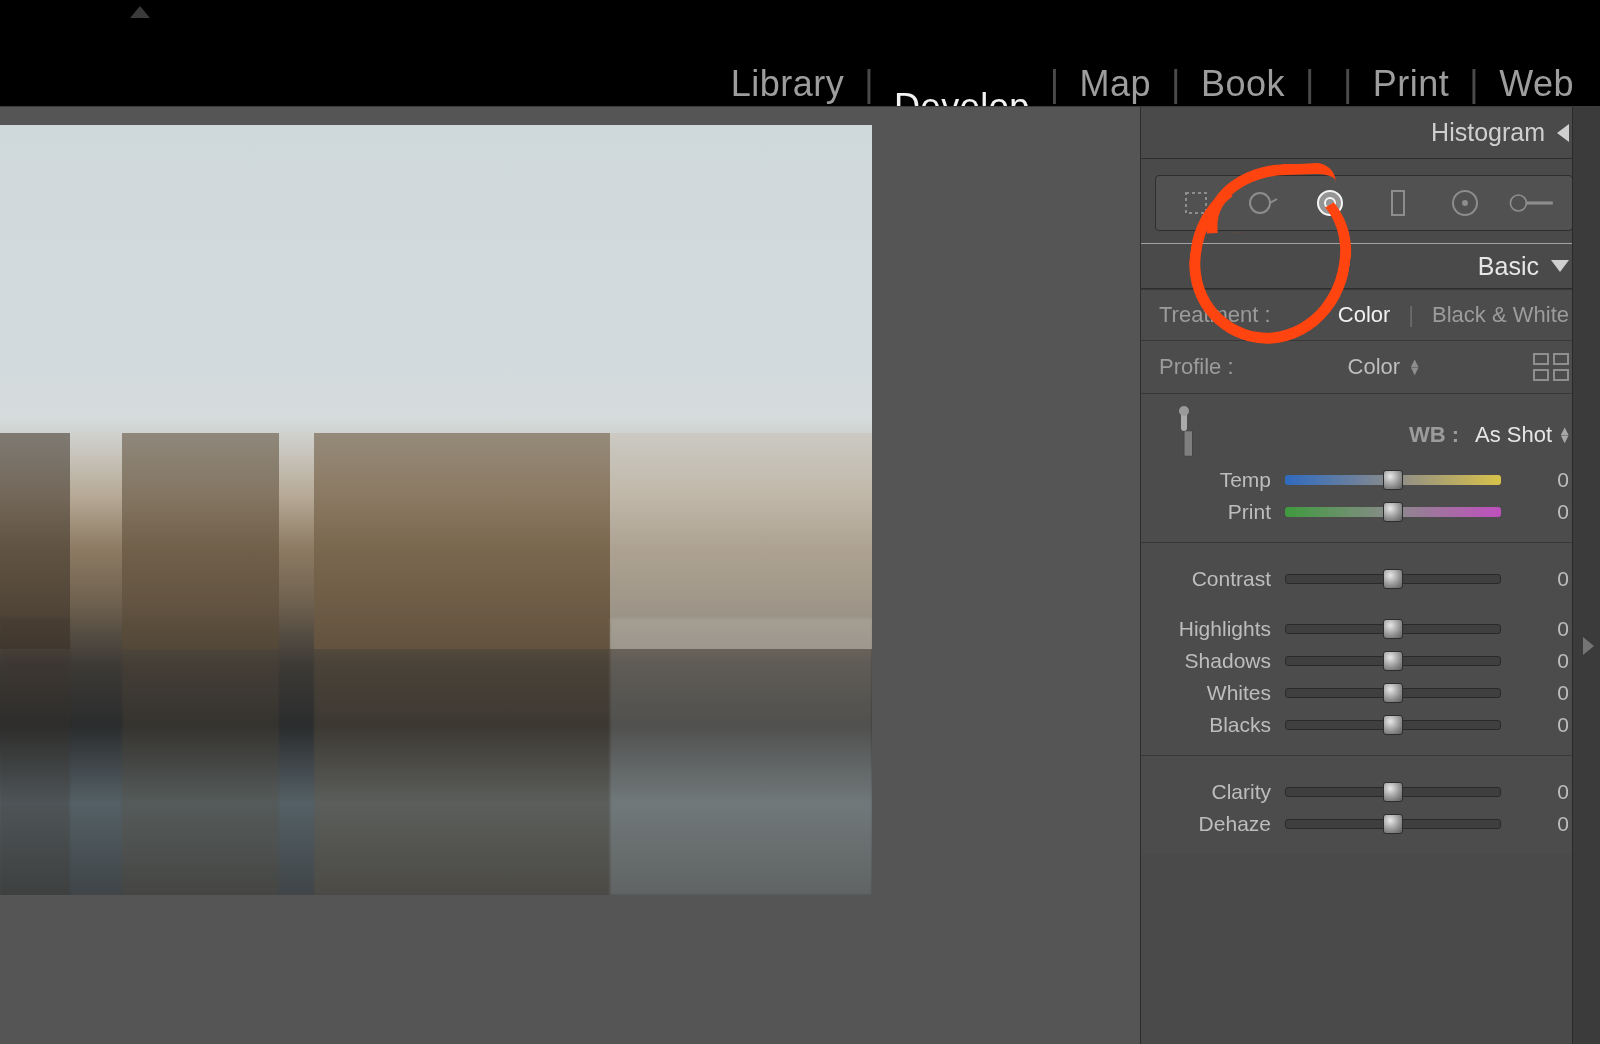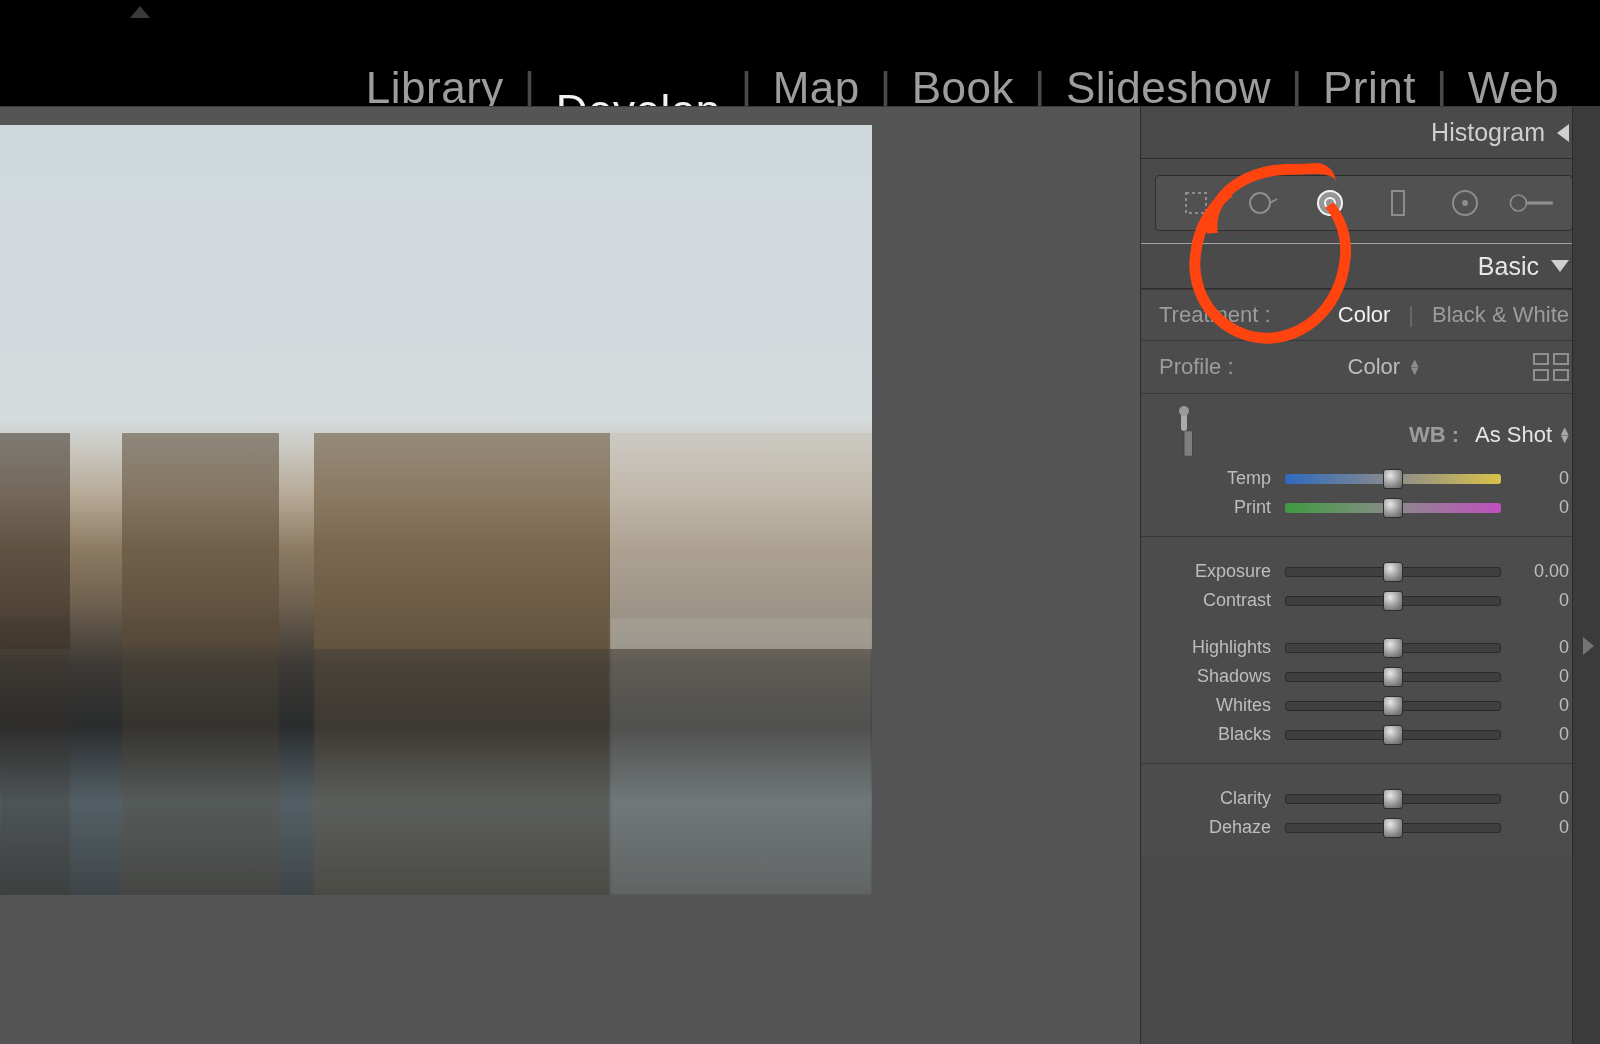--- a/index.html
+++ b/index.html
@@ -13,23 +13,23 @@
   
   .topbar { height:106px; background:#000; position:relative; }
   .caret-up {
     position:absolute; left:130px; top:6px;
     width:0; height:0;
     border-left:10px solid transparent;
     border-right:10px solid transparent;
     border-bottom:12px solid #3a3a3a;
   }
   .modules {
-    position:absolute; right:35px; top:40px;
+    position:absolute; right:20px; top:40px;
     display:flex; align-items:center; gap:0;
-    font-size:44px; font-weight:300;
+    font-size:36px; font-weight:300;
     letter-spacing:.5px;
     color:#9d9d9d;
   }
   .modules .mod { padding:0 6px; cursor:pointer; }
   .modules .active { color:#f2f2f2; font-weight:500;margin-top:46px; }
   .modules .sep { color:#4a4a4a; padding:0 14px; font-weight:200; }
 
   
   .workspace {
     position:absolute; left:0; top:106px; right:0; bottom:0;
@@ -192,21 +192,21 @@
   .wb-row .lbl { color:#9c9c9c; margin-left:auto;font-weight:bold; }
   .wb-row .value { color:#e5e5e5; display:flex; align-items:center; gap:6px; }
   .wb-row .value .updown{ color:#a8a8a8;}
 
   
   .slider-row {
     display:grid;
     grid-template-columns:112px 1fr 54px;
     align-items:center;
     gap:14px;
-    font-size:18px;
+    font-size:21px;
     margin-top:8px;
   }
   .slider-row .sl-label { text-align:right; color:#bdbdbd; }
   .slider-row .sl-value { text-align:right; color:#bdbdbd; }
   .track {
     position:relative; height:10px;
     background:#3f3f3f; border:1px solid #2a2a2a; border-radius:3px;
   }
   .track.temp {
     background:linear-gradient(90deg,#2f6abf,#8b8b8b 50%,#d9c24a);
@@ -265,21 +265,20 @@
   <div class="caret-up"></div>
   <div class="modules">
     <span class="mod">Library</span>
     <span class="sep">|</span>
     <span class="mod active">Develop</span>
     <span class="sep">|</span>
     <span class="mod">Map</span>
     <span class="sep">|</span>
     <span class="mod">Book</span>
     <span class="sep">|</span>
-    <span class="mod">Slideshow</span>
     <span class="sep">|</span>
     <span class="mod">Print</span>
     <span class="sep">|</span>
     <span class="mod">Web</span>
   </div>
 </div>
 
 <div class="workspace">
 
   <div class="viewer">
@@ -395,27 +394,20 @@
           <div class="track tint">
             <div class="thumb" style="left:50%"></div>
           </div>
           <span class="sl-value">0</span>
         </div>
       </div>
 
       <div class="section">
 
         <div class="slider-row">
-          <span class="sl-label">Exposure</span>
-          <div class="track">
-              <div class="thumb" style="left:50%"></div>
-            </div>
-          <span class="sl-value">0.00</span>
-        </div>
-        <div class="slider-row">
           <span class="sl-label">Contrast</span>
           <div class="track">
               <div class="thumb" style="left:50%"></div>
             </div>
           <span class="sl-value">0</span>
         </div>
 
         <div style="height:18px"></div>
 
         <div class="slider-row">

